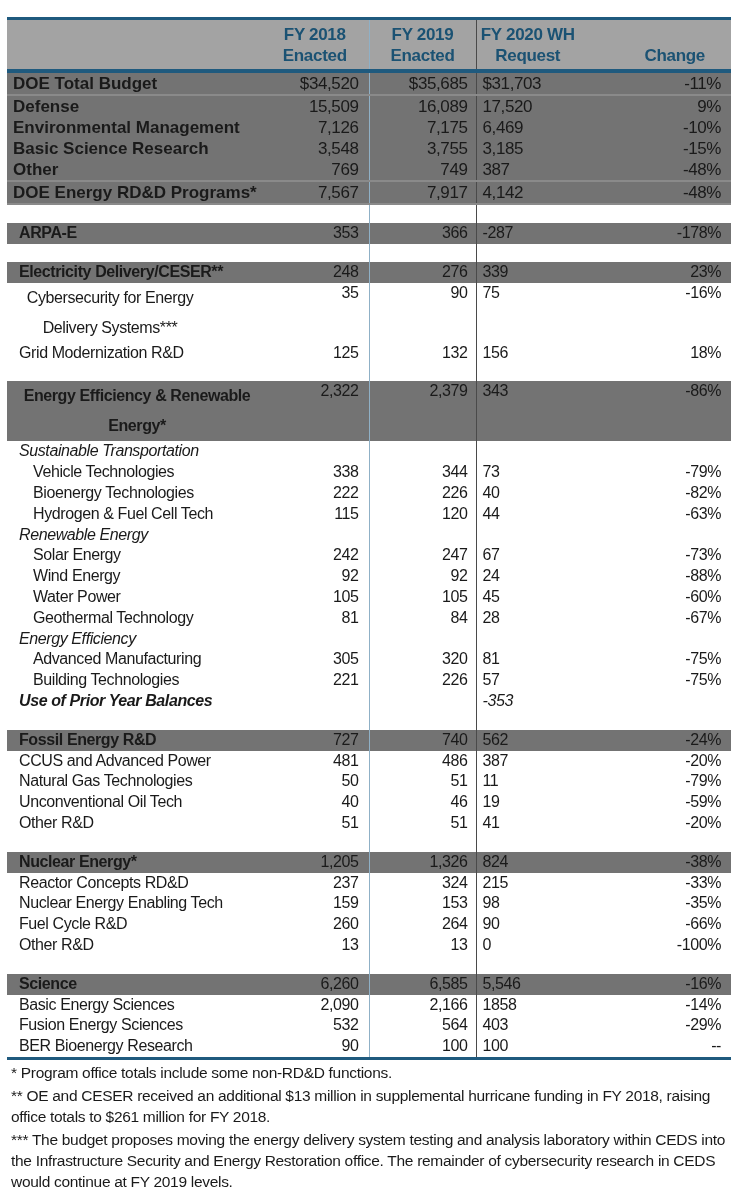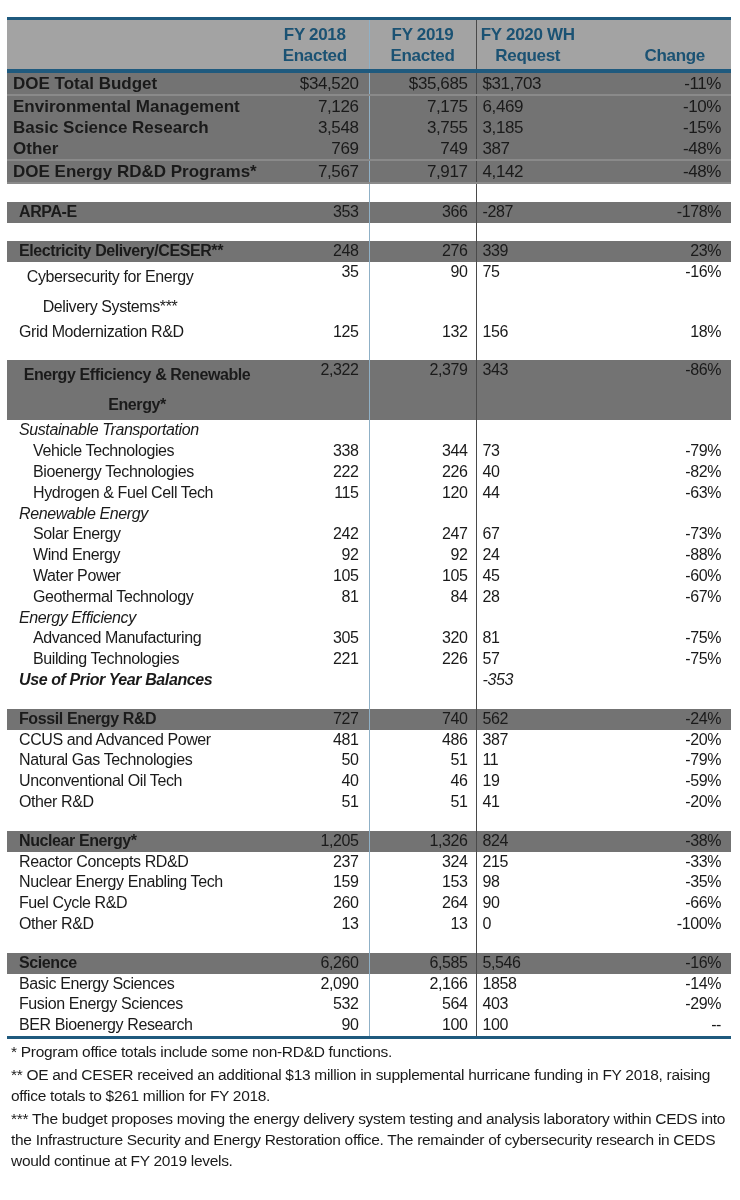--- a/index.html
+++ b/index.html
@@ -63,20 +63,27 @@
 
   <tbody>
     <tr class="top gray sep-b">
       <td class="lbl" style="padding-left:6px">DOE Total Budget</td>
       <td class="num c1 col1b">$34,520</td>
       <td class="num c2 col2b">$35,685</td>
       <td class="c3">$31,703</td>
       <td class="num c4">-11%</td>
     </tr>
     <tr class="top gray">
+      <td class="lbl" style="padding-left:6px">Defense</td>
+      <td class="num c1 col1b">15,509</td>
+      <td class="num c2 col2b">16,089</td>
+      <td class="c3">17,520</td>
+      <td class="num c4">9%</td>
+    </tr>
+    <tr class="top gray">
       <td class="lbl" style="padding-left:6px">Environmental Management</td>
       <td class="num c1 col1b">7,126</td>
       <td class="num c2 col2b">7,175</td>
       <td class="c3">6,469</td>
       <td class="num c4">-10%</td>
     </tr>
     <tr class="top gray">
       <td class="lbl" style="padding-left:6px">Basic Science Research</td>
       <td class="num c1 col1b">3,548</td>
       <td class="num c2 col2b">3,755</td>

